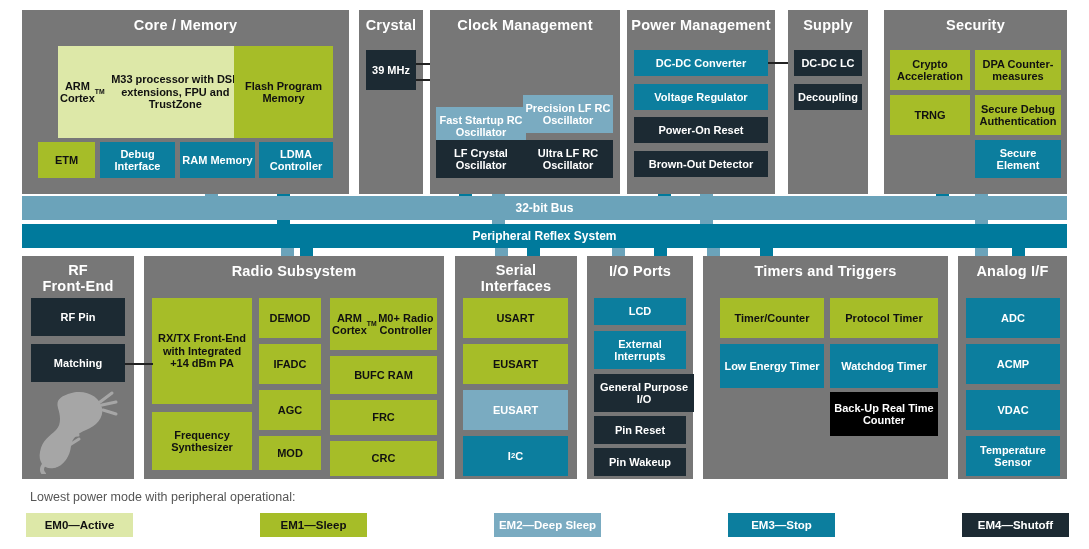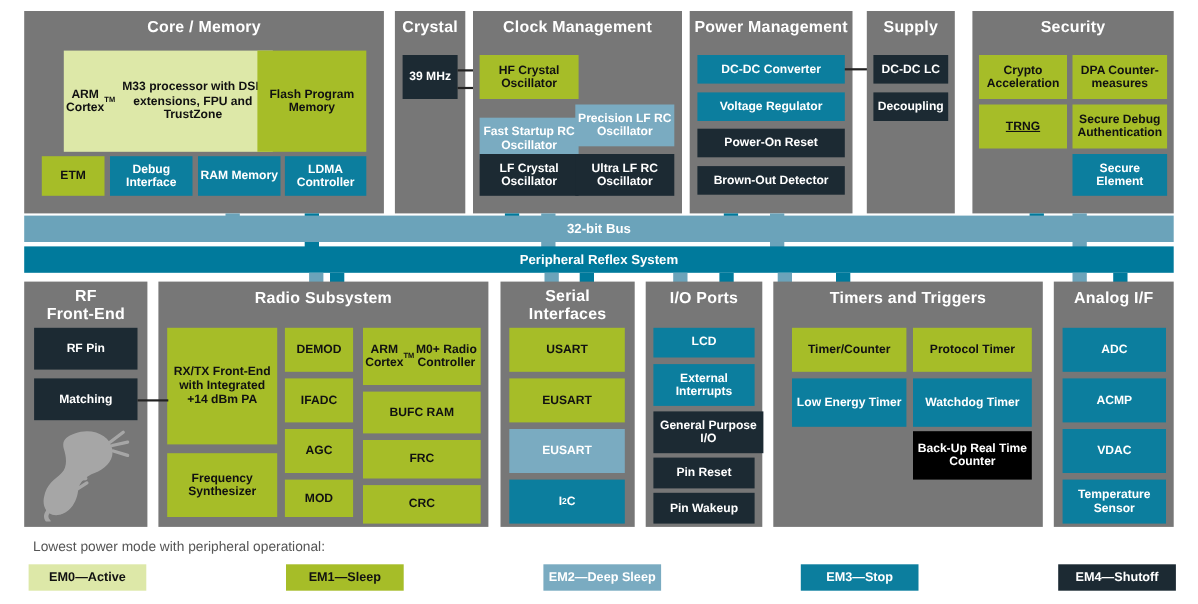--- a/index.html
+++ b/index.html
@@ -61,21 +61,20 @@
     <div class="panel-title">Crystal</div>
   </div>
   <div class="blk em4" style="left:366px;top:50px;width:50px;height:40px;">39 MHz</div>
 
   <div class="wire" style="left:416px;top:63px;width:20px;"></div>
   <div class="wire" style="left:416px;top:79px;width:20px;"></div>
 
   <div class="panel" style="left:430px;top:10px;width:190px;height:184px;">
     <div class="panel-title">Clock Management</div>
   </div>
-  <div class="blk em1" style="left:436px;top:50px;width:90px;height:40px;">HF Crystal Oscillator</div>
   <div class="blk em2" style="left:436px;top:95px;width:90px;height:38px;margin-top:12px;">Fast Startup RC Oscillator</div>
   <div class="blk em2" style="left:523px;top:95px;width:90px;height:38px;">Precision LF RC Oscillator</div>
   <div class="blk em4" style="left:436px;top:140px;width:90px;height:38px;">LF Crystal Oscillator</div>
   <div class="blk em4" style="left:523px;top:140px;width:90px;height:38px;">Ultra LF RC Oscillator</div>
 
   <div class="panel" style="left:627px;top:10px;width:148px;height:184px;">
     <div class="panel-title">Power Management</div>
   </div>
   <div class="blk em3" style="left:634px;top:50px;width:134px;height:26px;">DC-DC Converter</div>
   <div class="blk em3" style="left:634px;top:84px;width:134px;height:26px;">Voltage Regulator</div>
@@ -88,21 +87,21 @@
     <div class="panel-title">Supply</div>
   </div>
   <div class="blk em4" style="left:794px;top:50px;width:68px;height:26px;">DC-DC LC</div>
   <div class="blk em4" style="left:794px;top:84px;width:68px;height:26px;">Decoupling</div>
 
   <div class="panel" style="left:884px;top:10px;width:183px;height:184px;">
     <div class="panel-title">Security</div>
   </div>
   <div class="blk em1" style="left:890px;top:50px;width:80px;height:40px;">Crypto Acceleration</div>
   <div class="blk em1" style="left:975px;top:50px;width:86px;height:40px;">DPA Counter-measures</div>
-  <div class="blk em1" style="left:890px;top:95px;width:80px;height:40px;text-decoration:underline;">TRNG</div>
+  <div class="blk em1" style="left:890px;top:95px;width:80px;height:40px;">TRNG</div>
   <div class="blk em1" style="left:975px;top:95px;width:86px;height:40px;">Secure Debug Authentication</div>
   <div class="blk em3" style="left:975px;top:140px;width:86px;height:38px;">Secure Element</div>
 
   <div class="stub-l" style="left:205px;top:194px;width:13px;height:14px;"></div>
   <div class="stub-d" style="left:277px;top:194px;width:13px;height:32px;"></div>
   <div class="stub-d" style="left:459px;top:194px;width:13px;height:14px;"></div>
   <div class="stub-l" style="left:492px;top:194px;width:13px;height:32px;"></div>
   <div class="stub-d" style="left:658px;top:194px;width:13px;height:14px;"></div>
   <div class="stub-l" style="left:700px;top:194px;width:13px;height:32px;"></div>
   <div class="stub-d" style="left:936px;top:194px;width:13px;height:14px;"></div>

